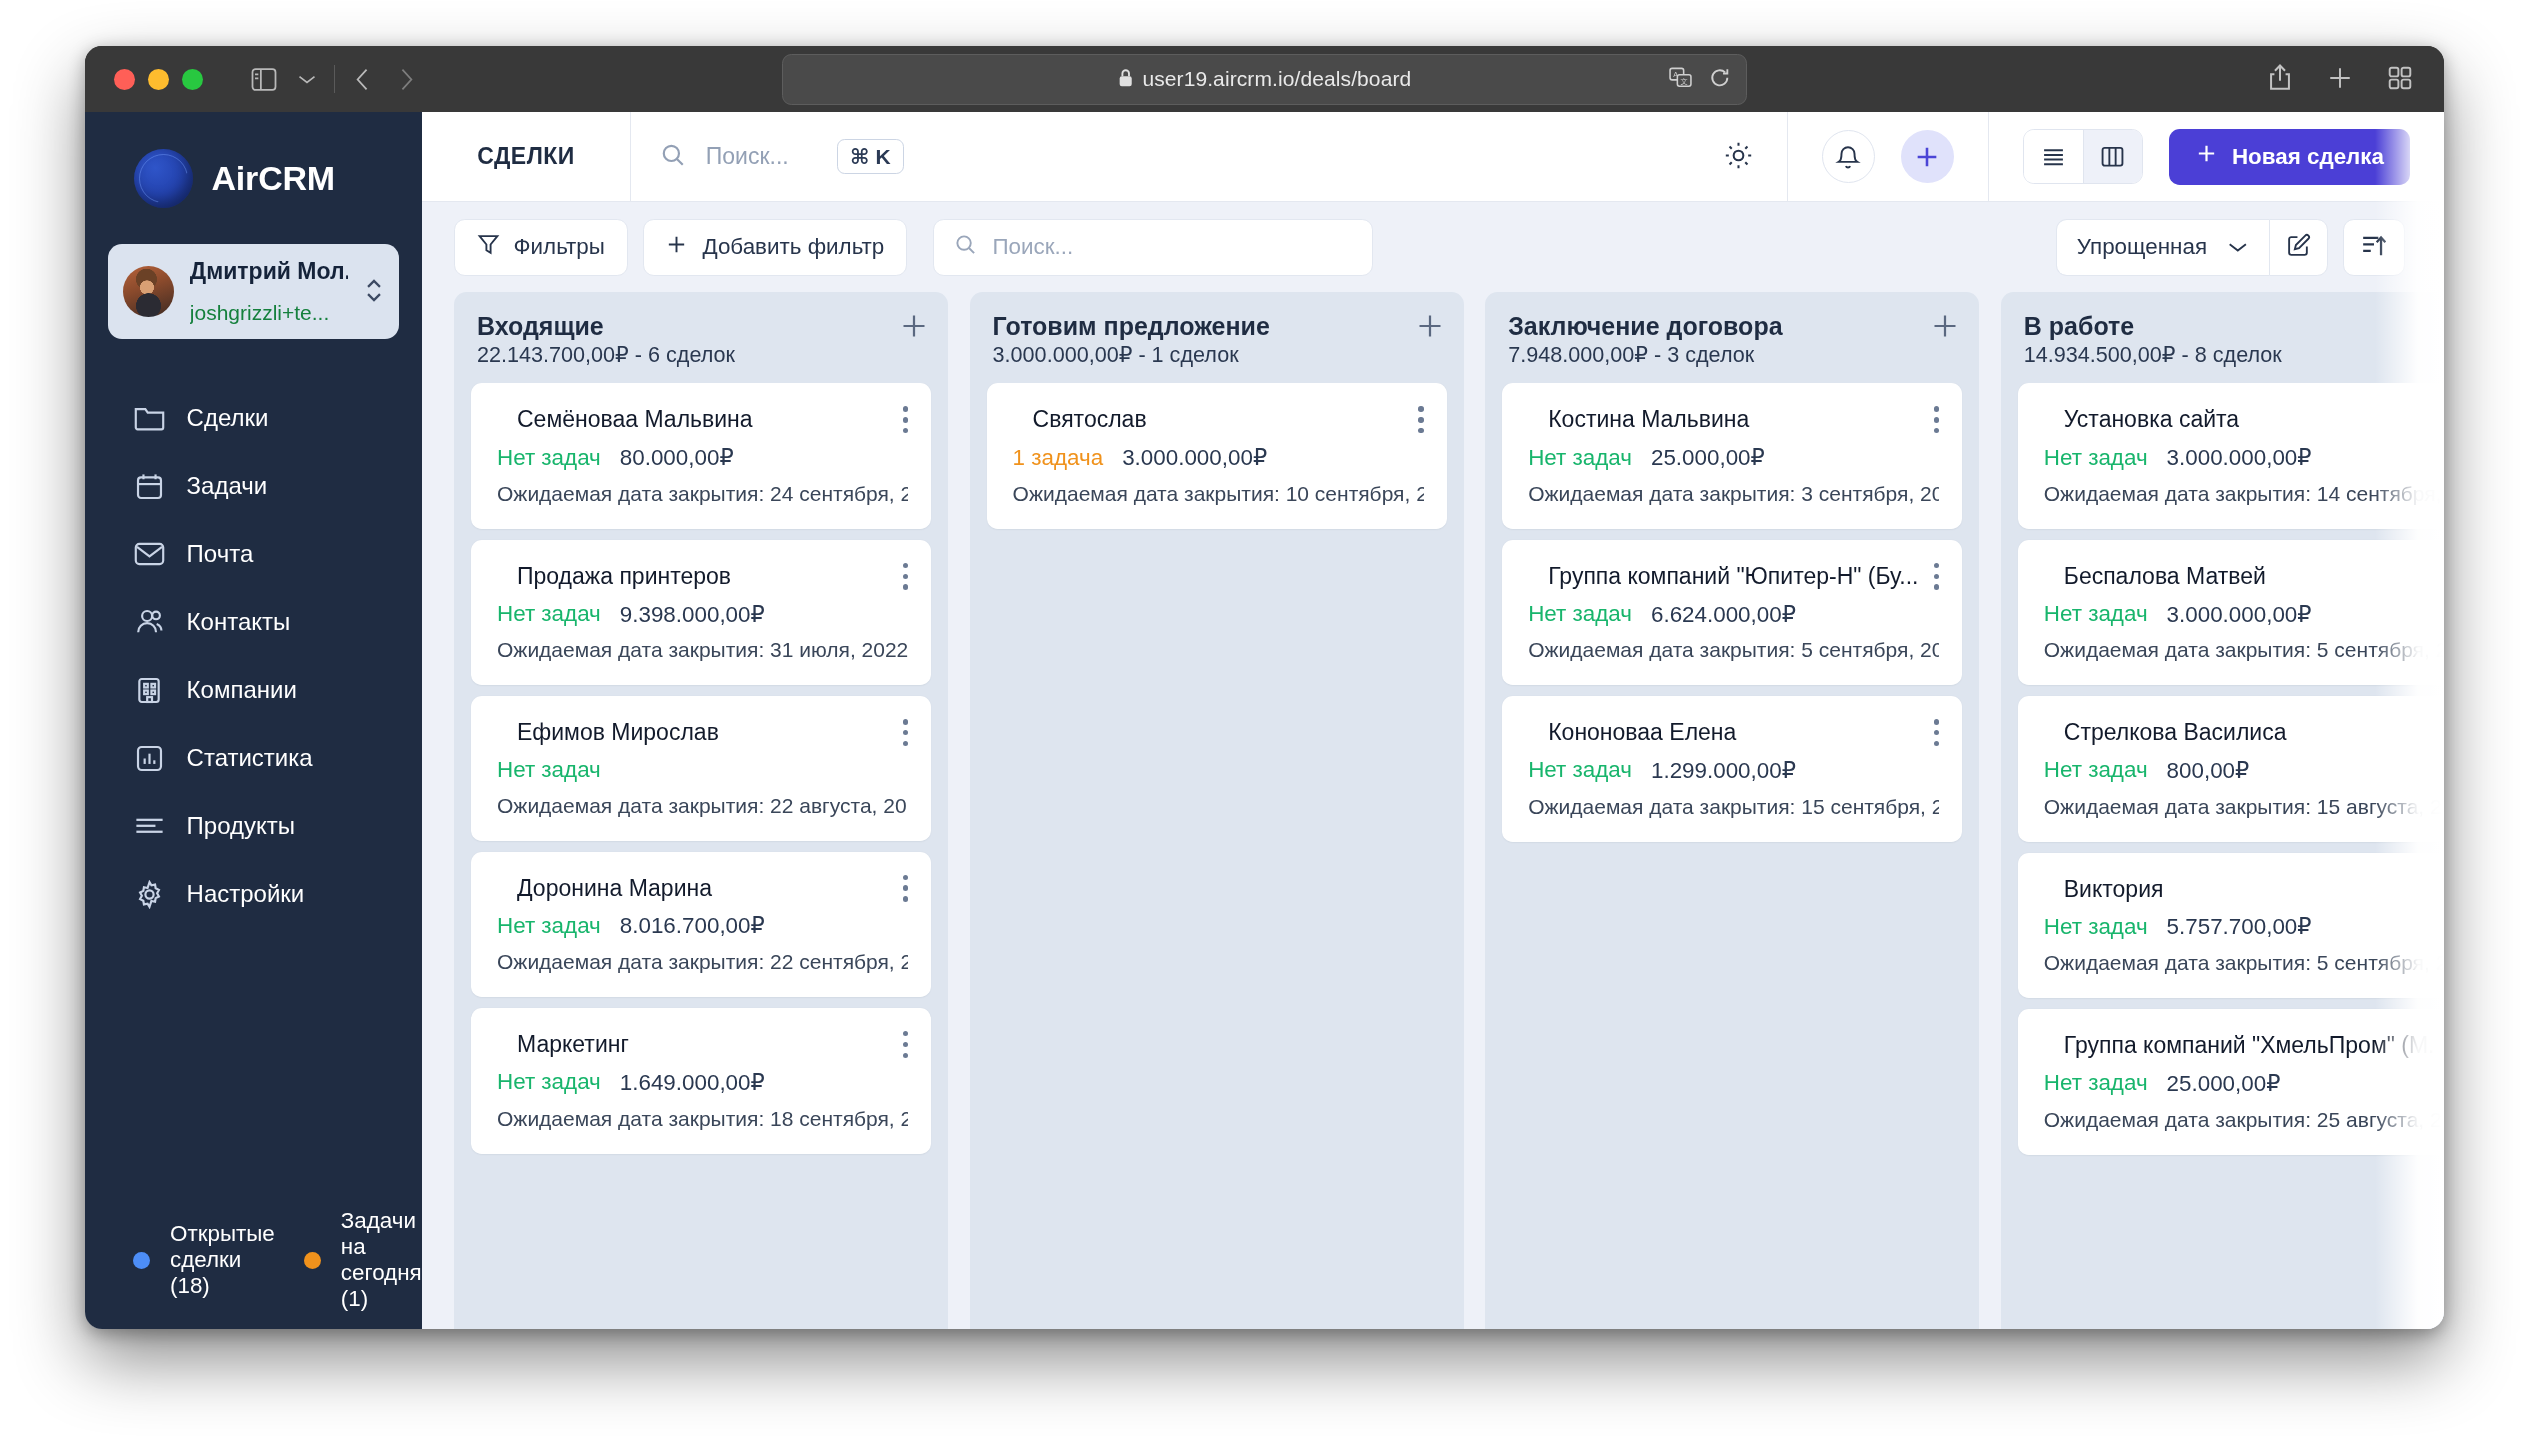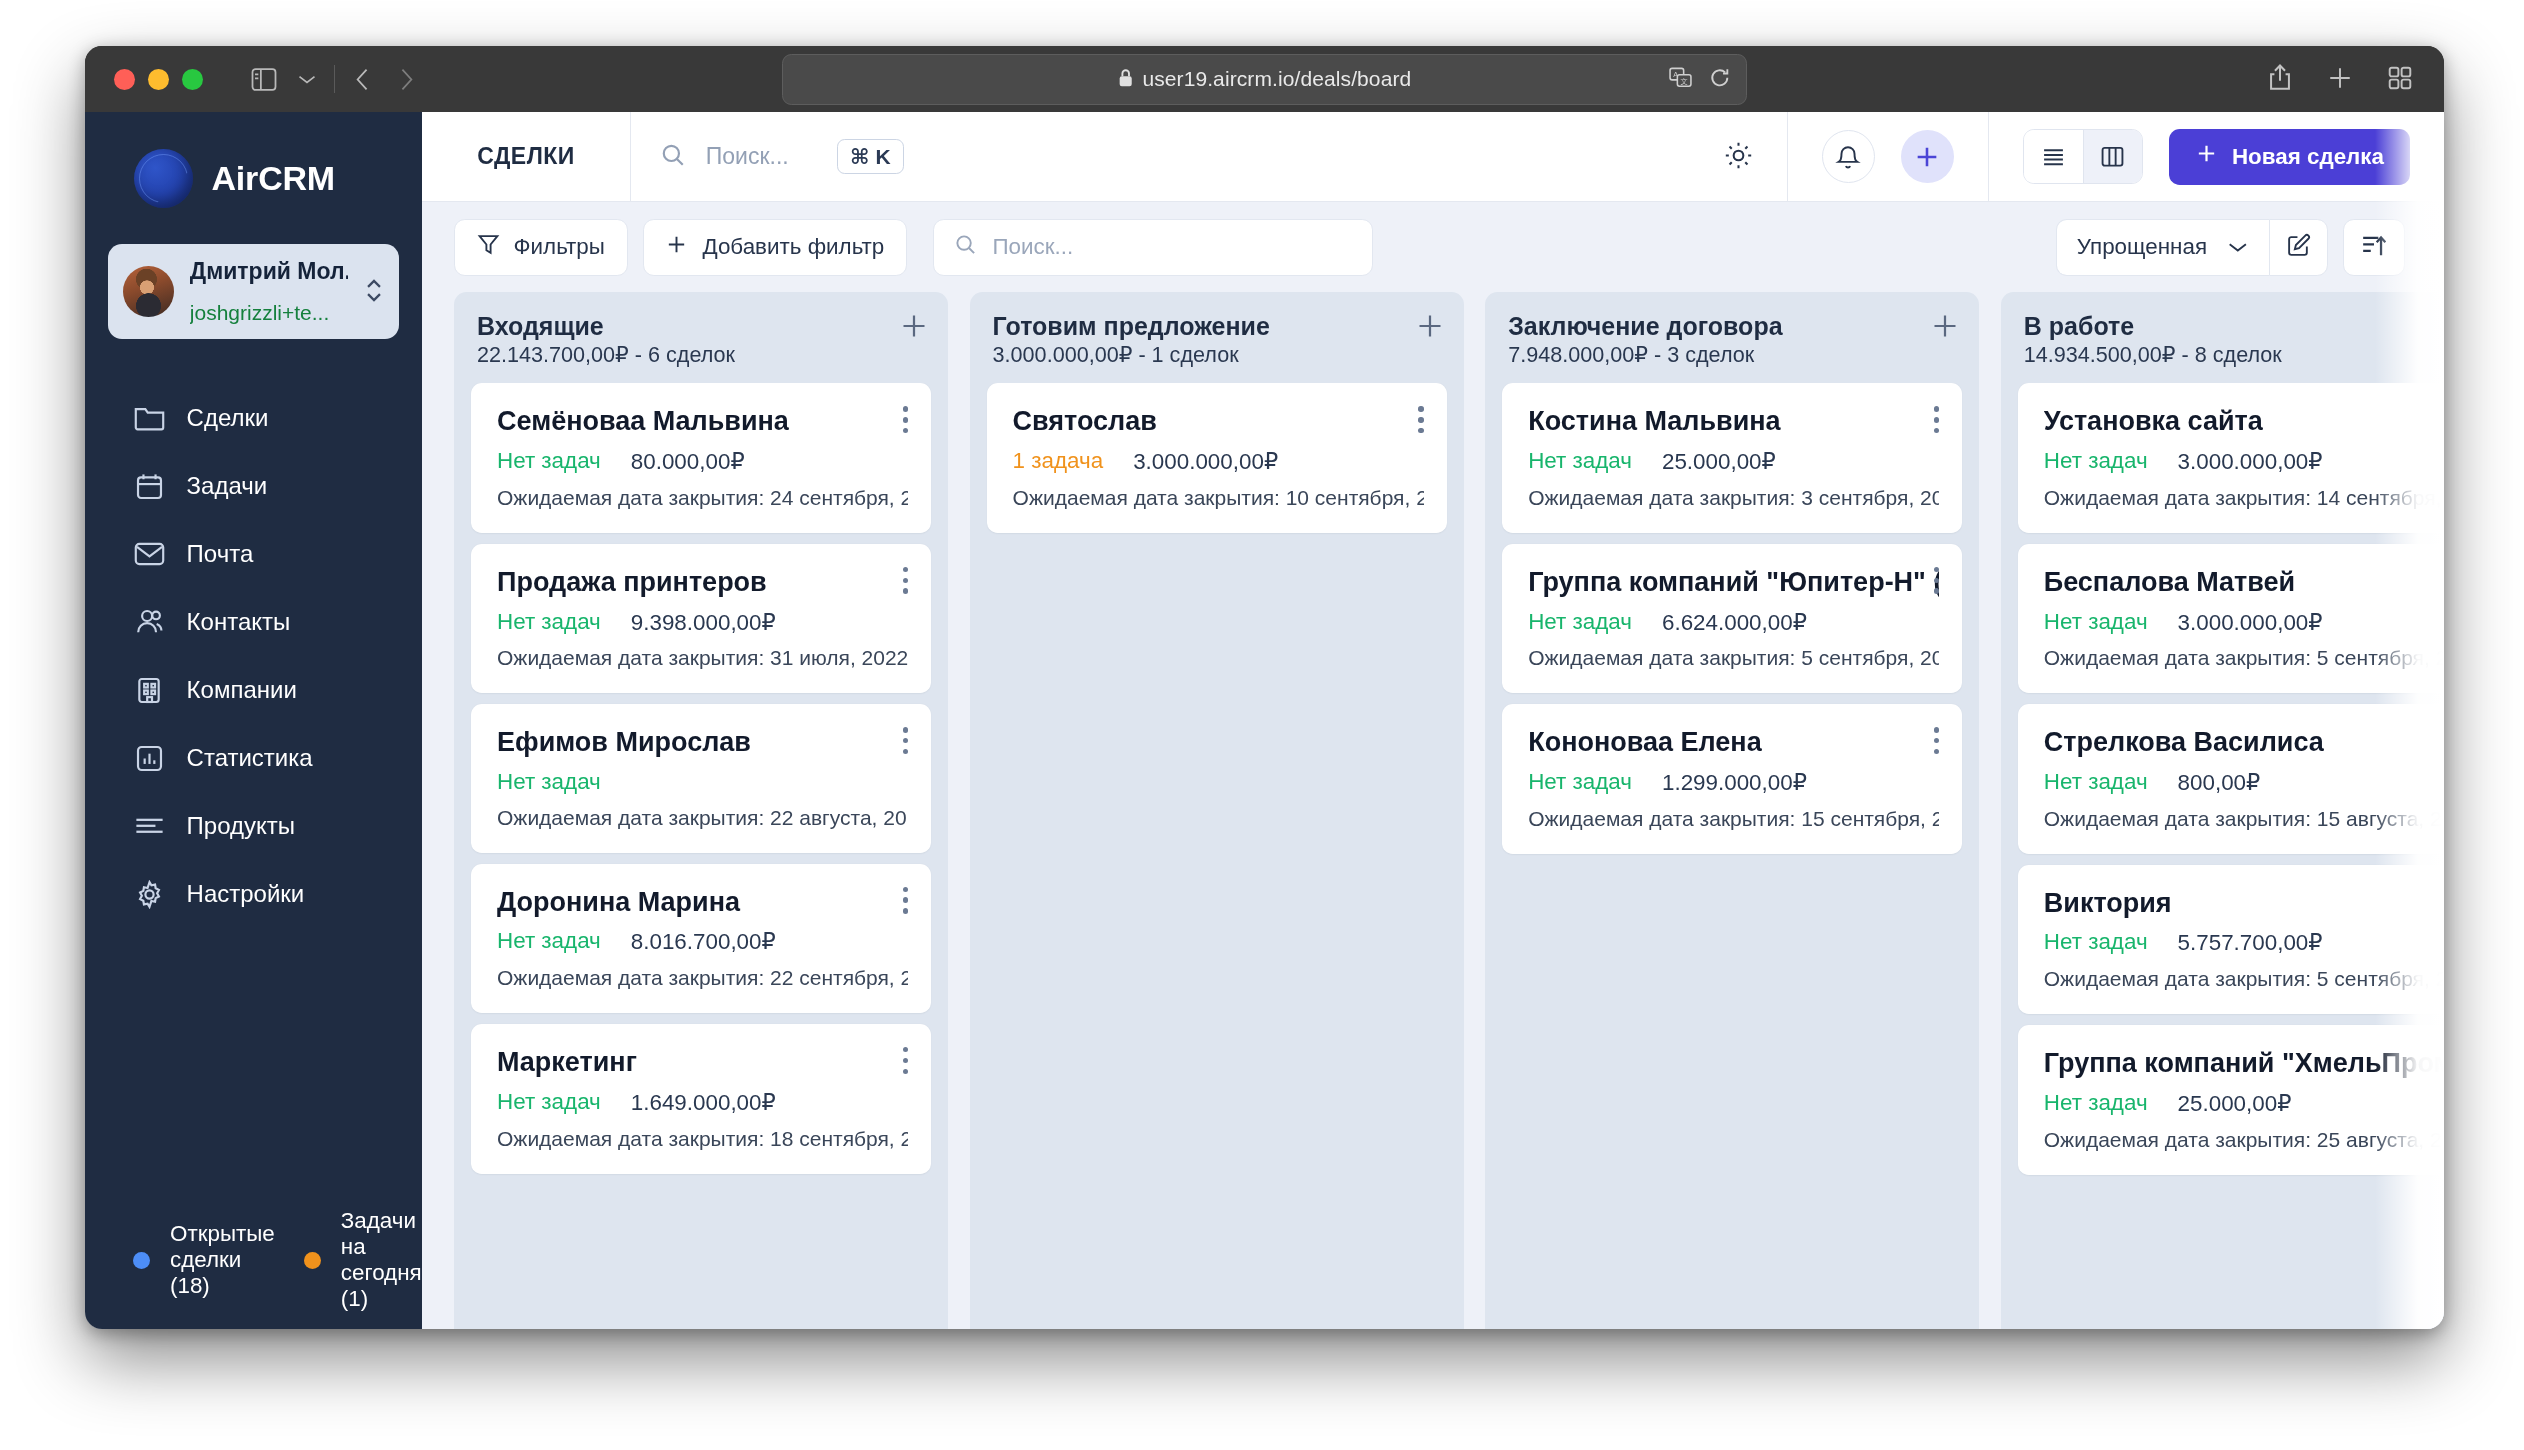--- a/index.html
+++ b/index.html
@@ -225,24 +225,24 @@
 
   .col-cards { flex: 1; padding: 0 17px; display: flex; flex-direction: column; gap: 10.8px; overflow: hidden; }
   .card {
     background: #ffffff; border-radius: 10.8px;
     padding: 23px 23px 23px 26px;
     position: relative;
     min-height: 139px;
     box-shadow: 0 0.8px 1.5px rgba(30,45,70,.06);
   }
   .card-title {
-    font-size: 27px; font-weight: 700; color: #121a2b;
-    white-space: nowrap; overflow: hidden; padding-right: 43px;
-  }
-  .card-row2 { margin-top: 10.8px; display: flex; align-items: flex-start; gap: 30px; white-space: nowrap; }
+    font-size: 23px; font-weight: 400; color: #121a2b;
+    white-space: nowrap; overflow: hidden; padding-right: 43px; margin-left: 20px;
+  }
+  .card-row2 { margin-top: 10.8px; display: flex; align-items: center; gap: 19px; white-space: nowrap; }
   .task-none { color: #18b56c; font-size: 22.4px; }
   .task-some { color: #f0921c; font-size: 22.4px; }
   .card-amount { color: #2a3850; font-size: 22.4px; }
   .card-date { margin-top: 10.8px; font-size: 21px; color: #3a4659; white-space: nowrap; overflow: hidden; }
   .card-menu { position: absolute; right: 23px; top: 23px; display: flex; flex-direction: column; gap: 5.4px; }
   .card-menu i { width: 5.4px; height: 5.4px; border-radius: 50%; background: #6b7a93; display: block; }
 
   
   #board-fade {
     position: absolute; right: 0; top: 0; bottom: 0; width: 69px;

